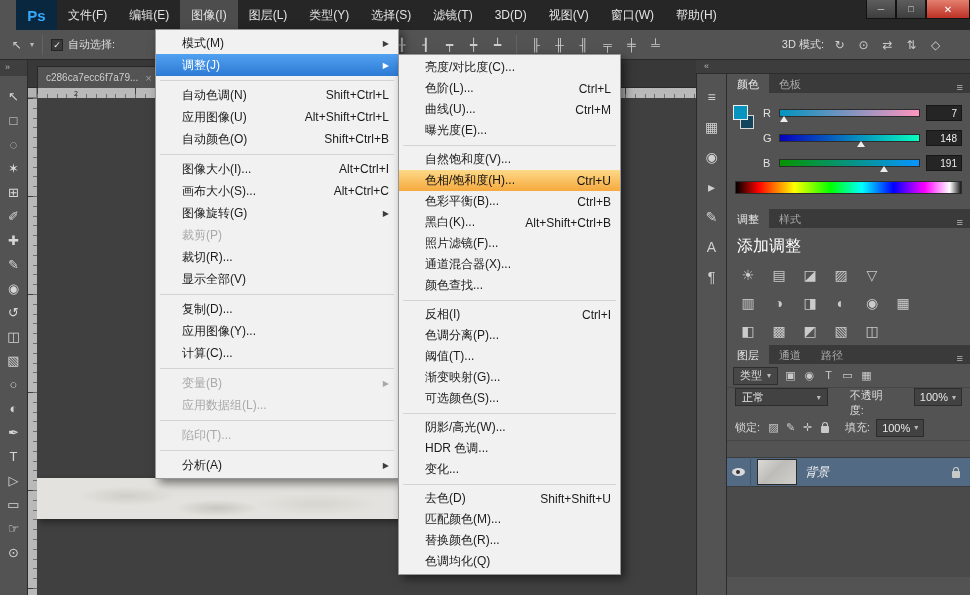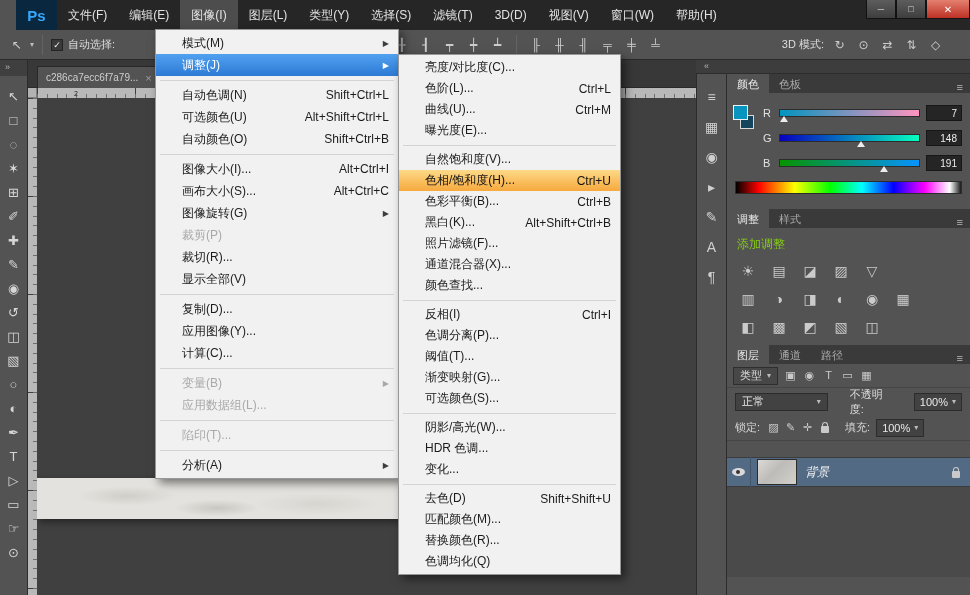--- a/index.html
+++ b/index.html
@@ -67,29 +67,29 @@
   .chrow{position:absolute;left:36px;right:8px;height:16px;display:flex;align-items:center;gap:6px}
   .chrow:nth-of-type(1){top:12px}.chrow:nth-of-type(2){top:37px}.chrow:nth-of-type(3){top:62px}
   .chlabel{width:10px;color:#e2e2e2;font-size:11px}
   .track{flex:1;height:8px;border:1px solid #2c2c2c;position:relative;background:linear-gradient(to right,var(--tf),var(--tt))}
   .handle{position:absolute;top:6px;width:0;height:0;border-left:4px solid transparent;border-right:4px solid transparent;border-bottom:6px solid #ededed;transform:translateX(-4px)}
   .chval{width:36px;height:16px;background:#252525;border:1px solid #171717;color:#ececec;font-size:10px;text-align:right;padding:0 4px;line-height:15px}
   .spectrum{position:absolute;left:8px;right:8px;top:88px;height:13px;border:1px solid #2c2c2c;
     background:linear-gradient(to right,#000 0%,#f00 10%,#ff0 26%,#0f0 42%,#0ff 56%,#00f 70%,#f0f 84%,#fff 95%,#1a1a1a 100%)}
 
   .pbody-adjust{position:relative;height:117px}
-  .addlabel{padding:8px 10px 4px;color:#84cc16;font-size:12px}
+  .addlabel{padding:8px 10px 4px;color:#ffffff;font-size:16px}
   .adjrow{display:flex;gap:5px;padding:3px 8px}
   .adjicon{width:26px;height:22px;display:flex;align-items:center;justify-content:center;color:#cbcbcb;font-size:14px}
 
   .panel-layers{position:relative}
   .filterrow{height:24px;display:flex;align-items:center;gap:4px;padding:0 6px;font-size:11px;color:#dcdcdc;border-bottom:1px solid #464646}
   .typedrop{display:flex;align-items:center;gap:5px;background:#474747;border:1px solid #2e2e2e;height:18px;padding:0 6px}
   .filtericon{width:17px;text-align:center;color:#c9c9c9;font-size:11px}
-  .blendrow{height:27px;display:flex;align-items:center;gap:22px;padding:0 8px;font-size:11px;color:#dadada}
+  .blendrow{height:27px;display:flex;gap:22px;padding:0 8px;font-size:11px;color:#dadada}
   .blenddrop{width:102px;height:18px;background:#424242;border:1px solid #2c2c2c;display:flex;align-items:center;justify-content:space-between;padding:0 6px;color:#e8e8e8}
   .valuedrop{height:18px;background:#424242;border:1px solid #2c2c2c;display:flex;align-items:center;gap:4px;padding:0 5px;color:#e8e8e8}
   .lockrow{height:26px;display:flex;align-items:center;gap:6px;padding:0 8px;font-size:11px;color:#dadada;border-bottom:1px solid #464646}
   .lockicon{width:15px;text-align:center;color:#c9c9c9;font-size:11px}
   .padlock{width:8px;height:7px;background:#c9c9c9;border-radius:1px;position:relative;margin-top:4px}
   .padlock::before{content:"";position:absolute;left:1px;top:-4px;width:4px;height:4px;border:1.5px solid #c9c9c9;border-bottom:none;border-radius:3px 3px 0 0}
   .layerrow{height:30px;background:#526a84;display:flex;align-items:center;border-top:1px solid #3c3c3c;border-bottom:1px solid #3c3c3c;margin-top:16px}
   .eyebox{width:24px;height:30px;border-right:1px solid #42566b;display:flex;align-items:center;justify-content:center}
   .eye{width:13px;height:8px;background:#dadada;border-radius:50%;position:relative}
   .eye::after{content:"";position:absolute;left:4px;top:2px;width:4px;height:4px;background:#343434;border-radius:50%}
@@ -493,21 +493,21 @@
         
       </div>
 
       <div class="mi">
         <span class="milabel">自动色调(N)</span>
         <span class="mishort">Shift+Ctrl+L</span>
 
       </div>
 
       <div class="mi">
-        <span class="milabel">可选颜色(U)</span>
+        <span class="milabel">应用图像(U)</span>
         <span class="mishort">Alt+Shift+Ctrl+L</span>
 
       </div>
 
       <div class="mi">
         <span class="milabel">自动颜色(O)</span>
         <span class="mishort">Shift+Ctrl+B</span>
 
       </div>
 

